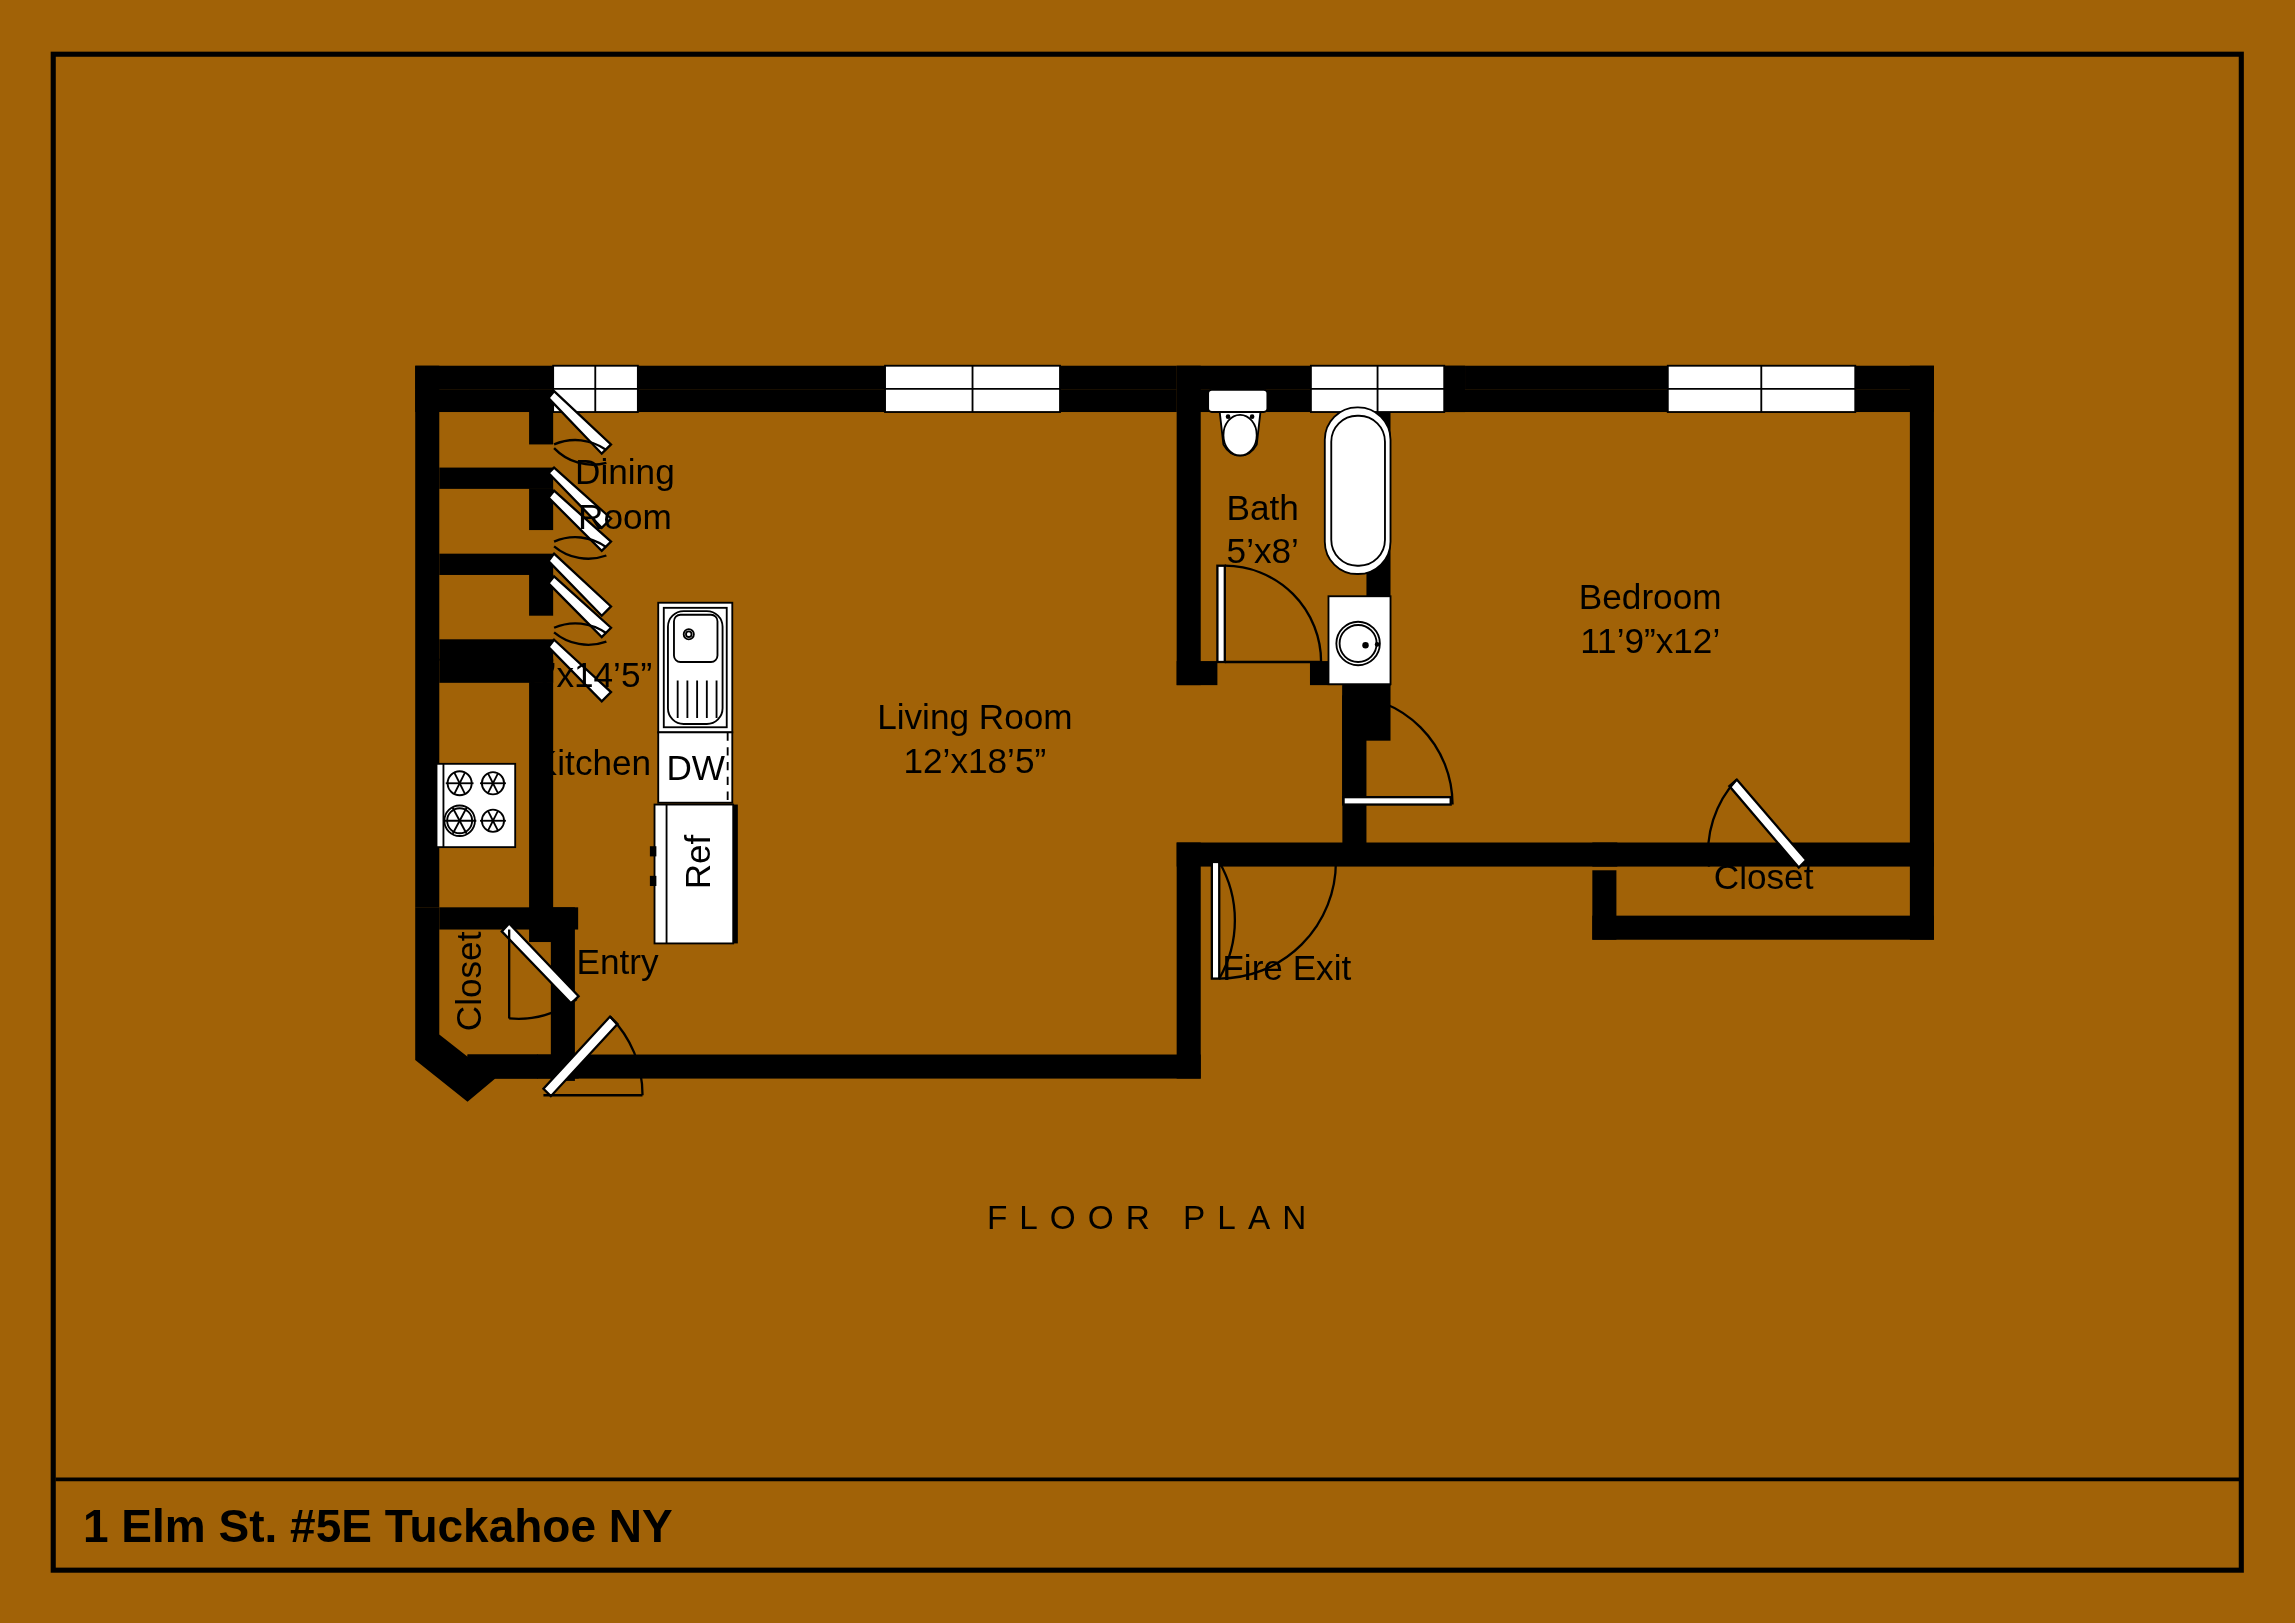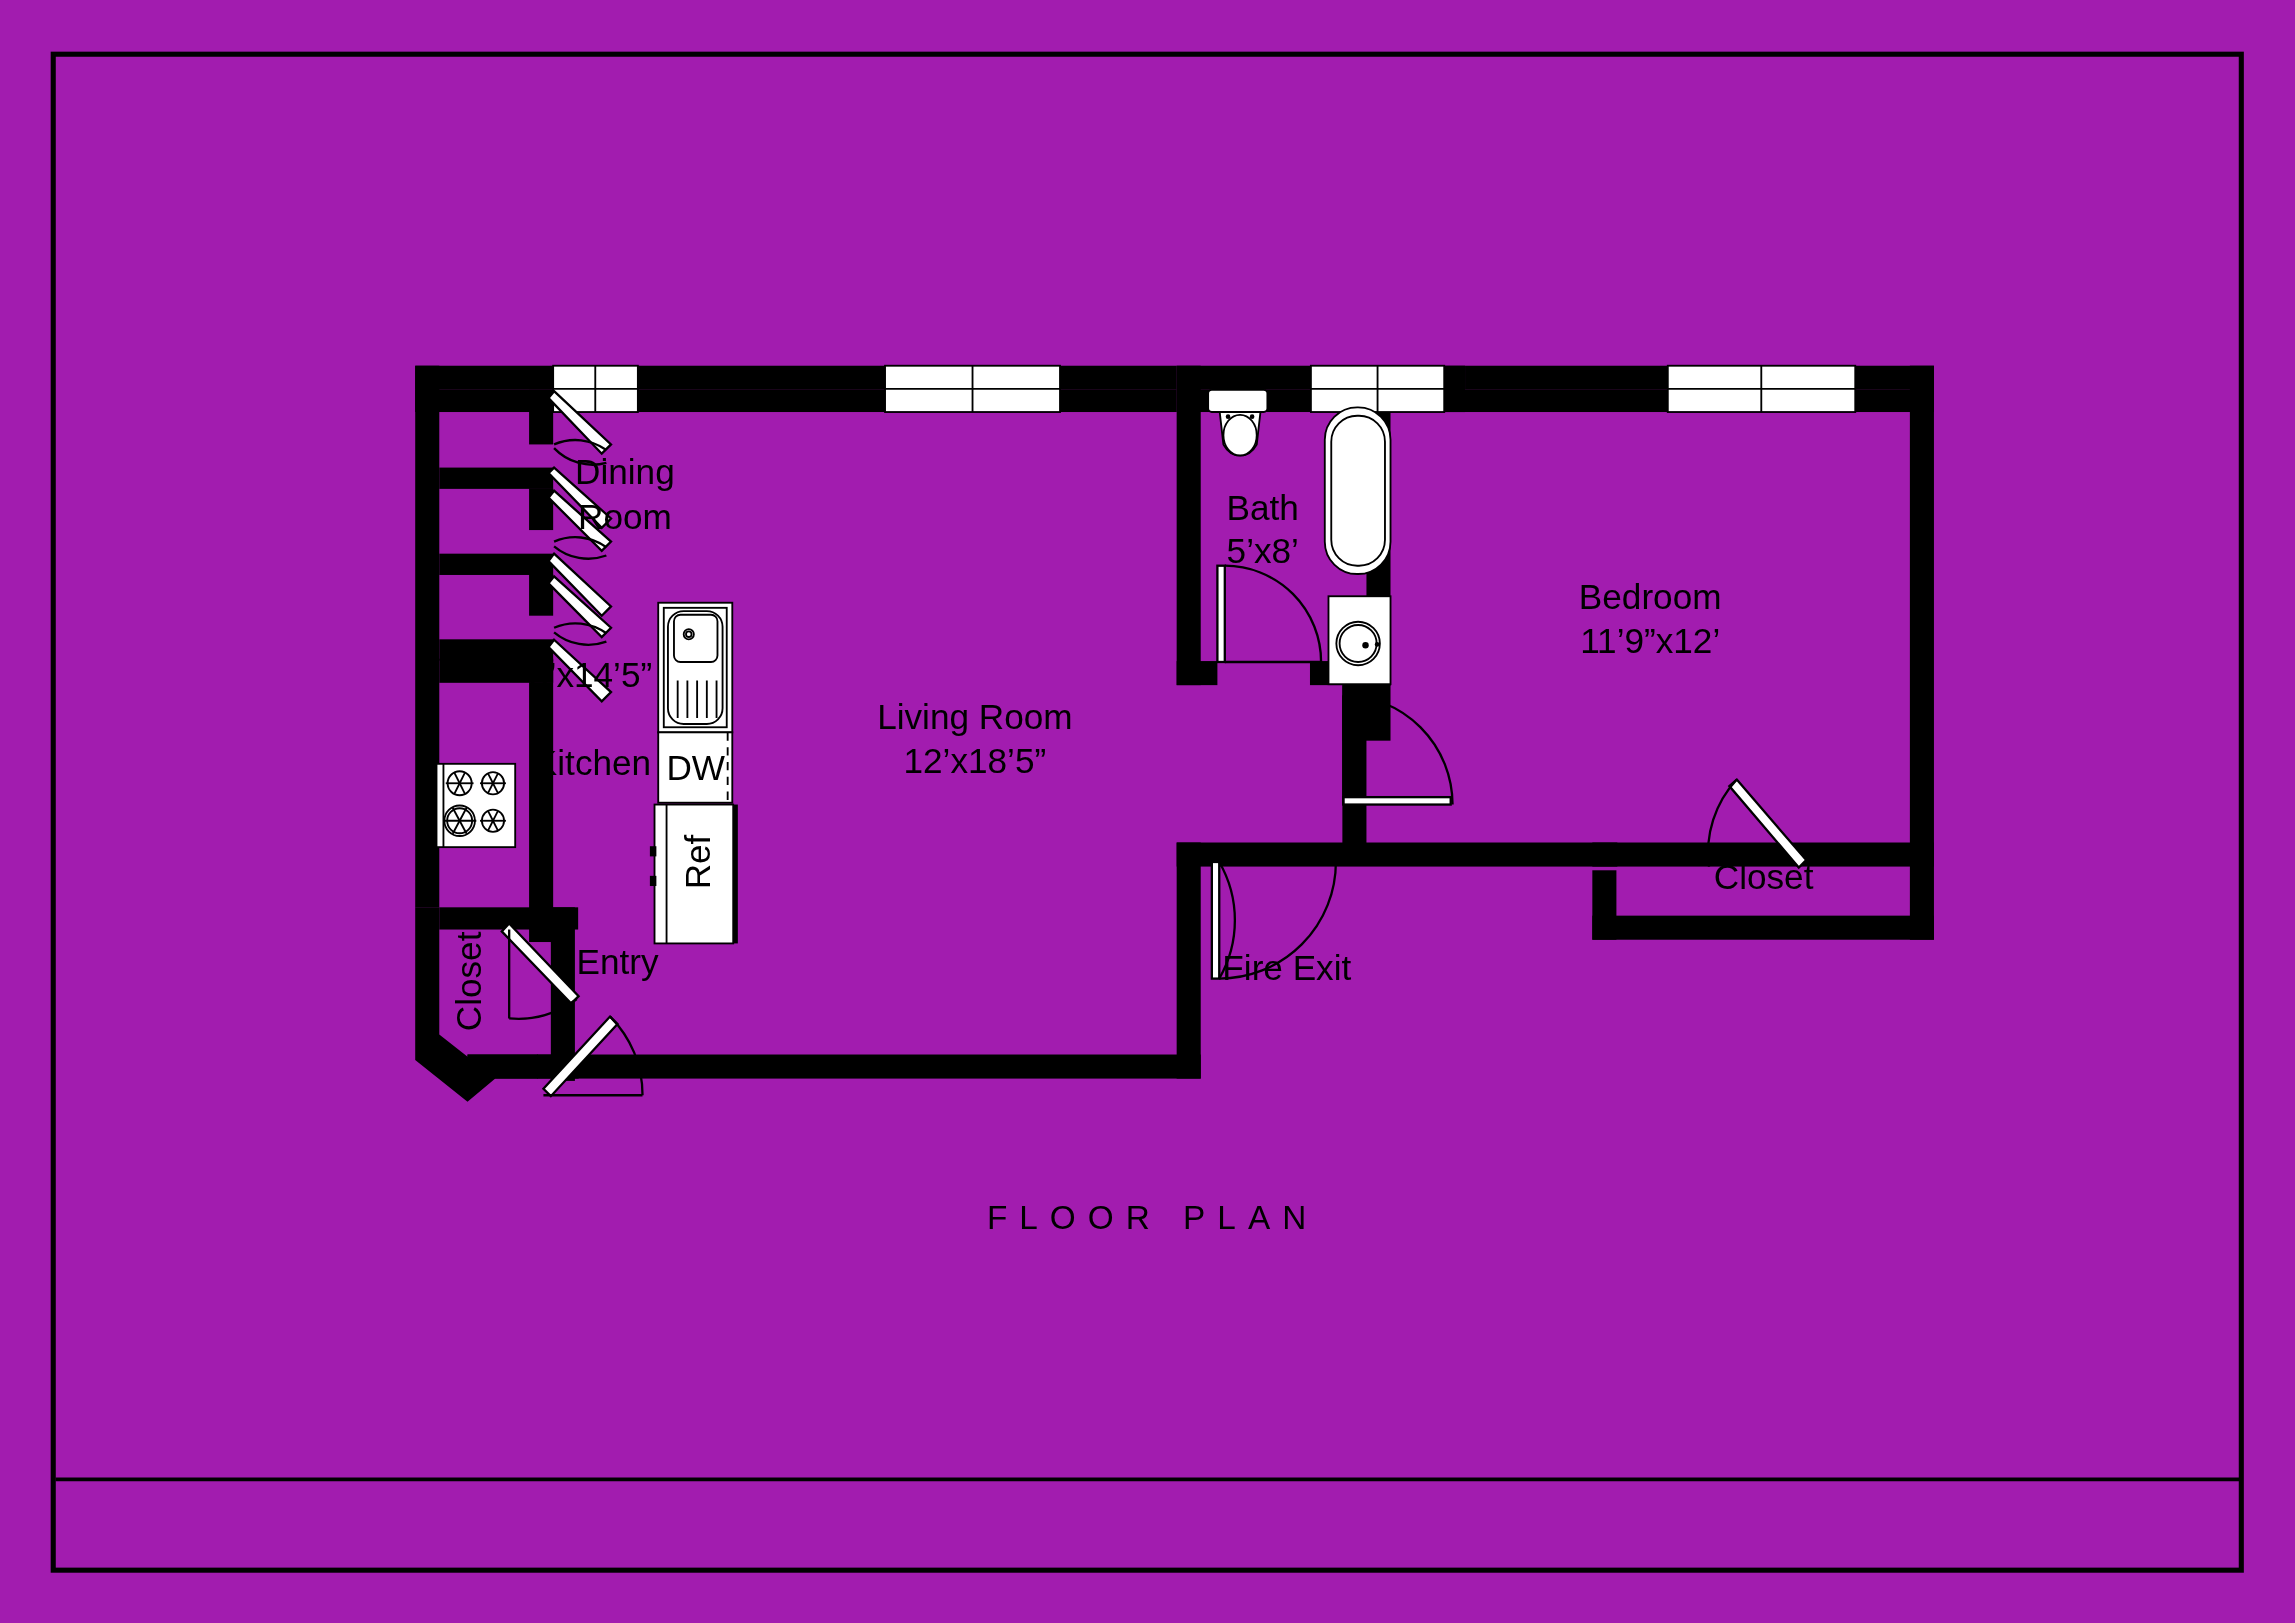--- a/index.html
+++ b/index.html
@@ -10,21 +10,21 @@
   body {
     width: 2295px;
     height: 1623px;
     font-family: "Liberation Sans", sans-serif;
     overflow: hidden;
   }
   #sheet {
     position: relative;
     width: 2295px;
     height: 1623px;
-    background: #a21caf;
+    background: #a16207;
   }
   #plan-svg {
     position: absolute;
     left: 0;
     top: 0;
     width: 2295px;
     height: 1623px;
     display: block;
   }
   .wall      { fill: #000000; stroke: none; }
@@ -348,15 +348,16 @@
     <text class="rlabel" x="2780" y="2096">Fire Exit</text>
 
     <text class="rlabel" x="1503" y="1664">DW</text>
 
     <text class="rlabel" x="1513" y="1862" transform="rotate(-90 1513 1862)">Ref</text>
 
     <text class="planword" x="2490" y="2635">FLOOR PLAN</text>
 
   </svg>
 
+  <div class="caption">1 Elm St. #5E Tuckahoe NY</div>
 
 </div>
 
 
 </body></html>

